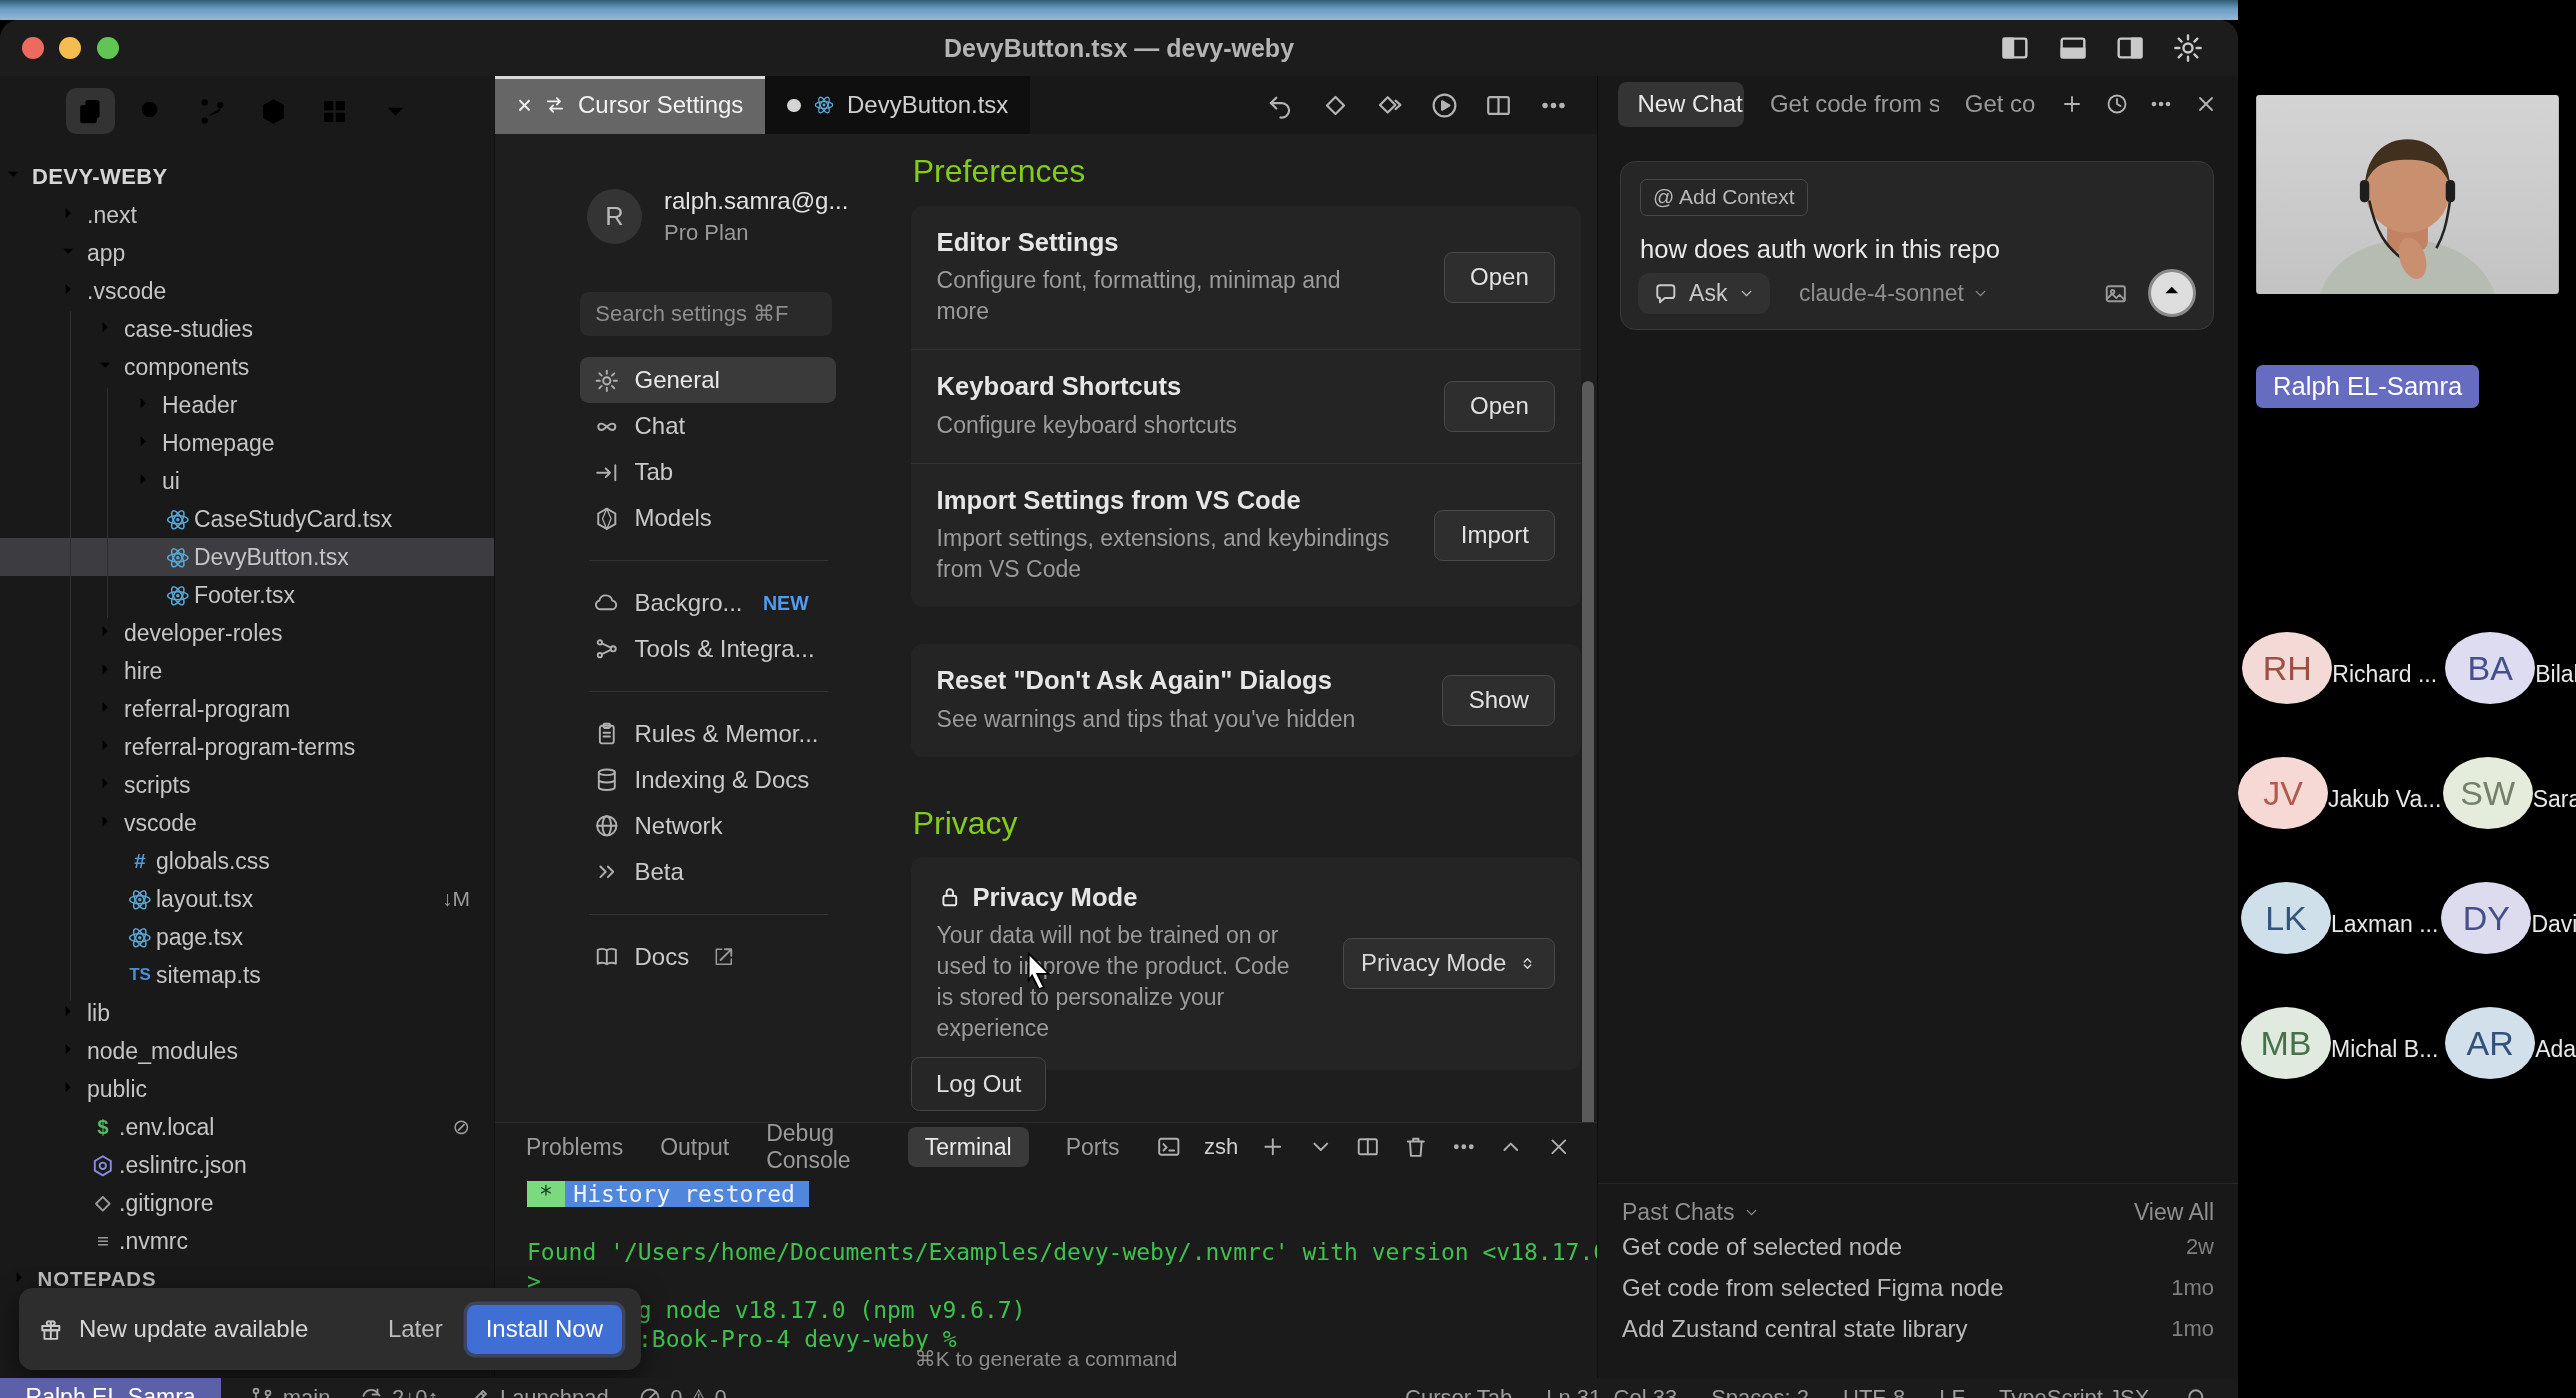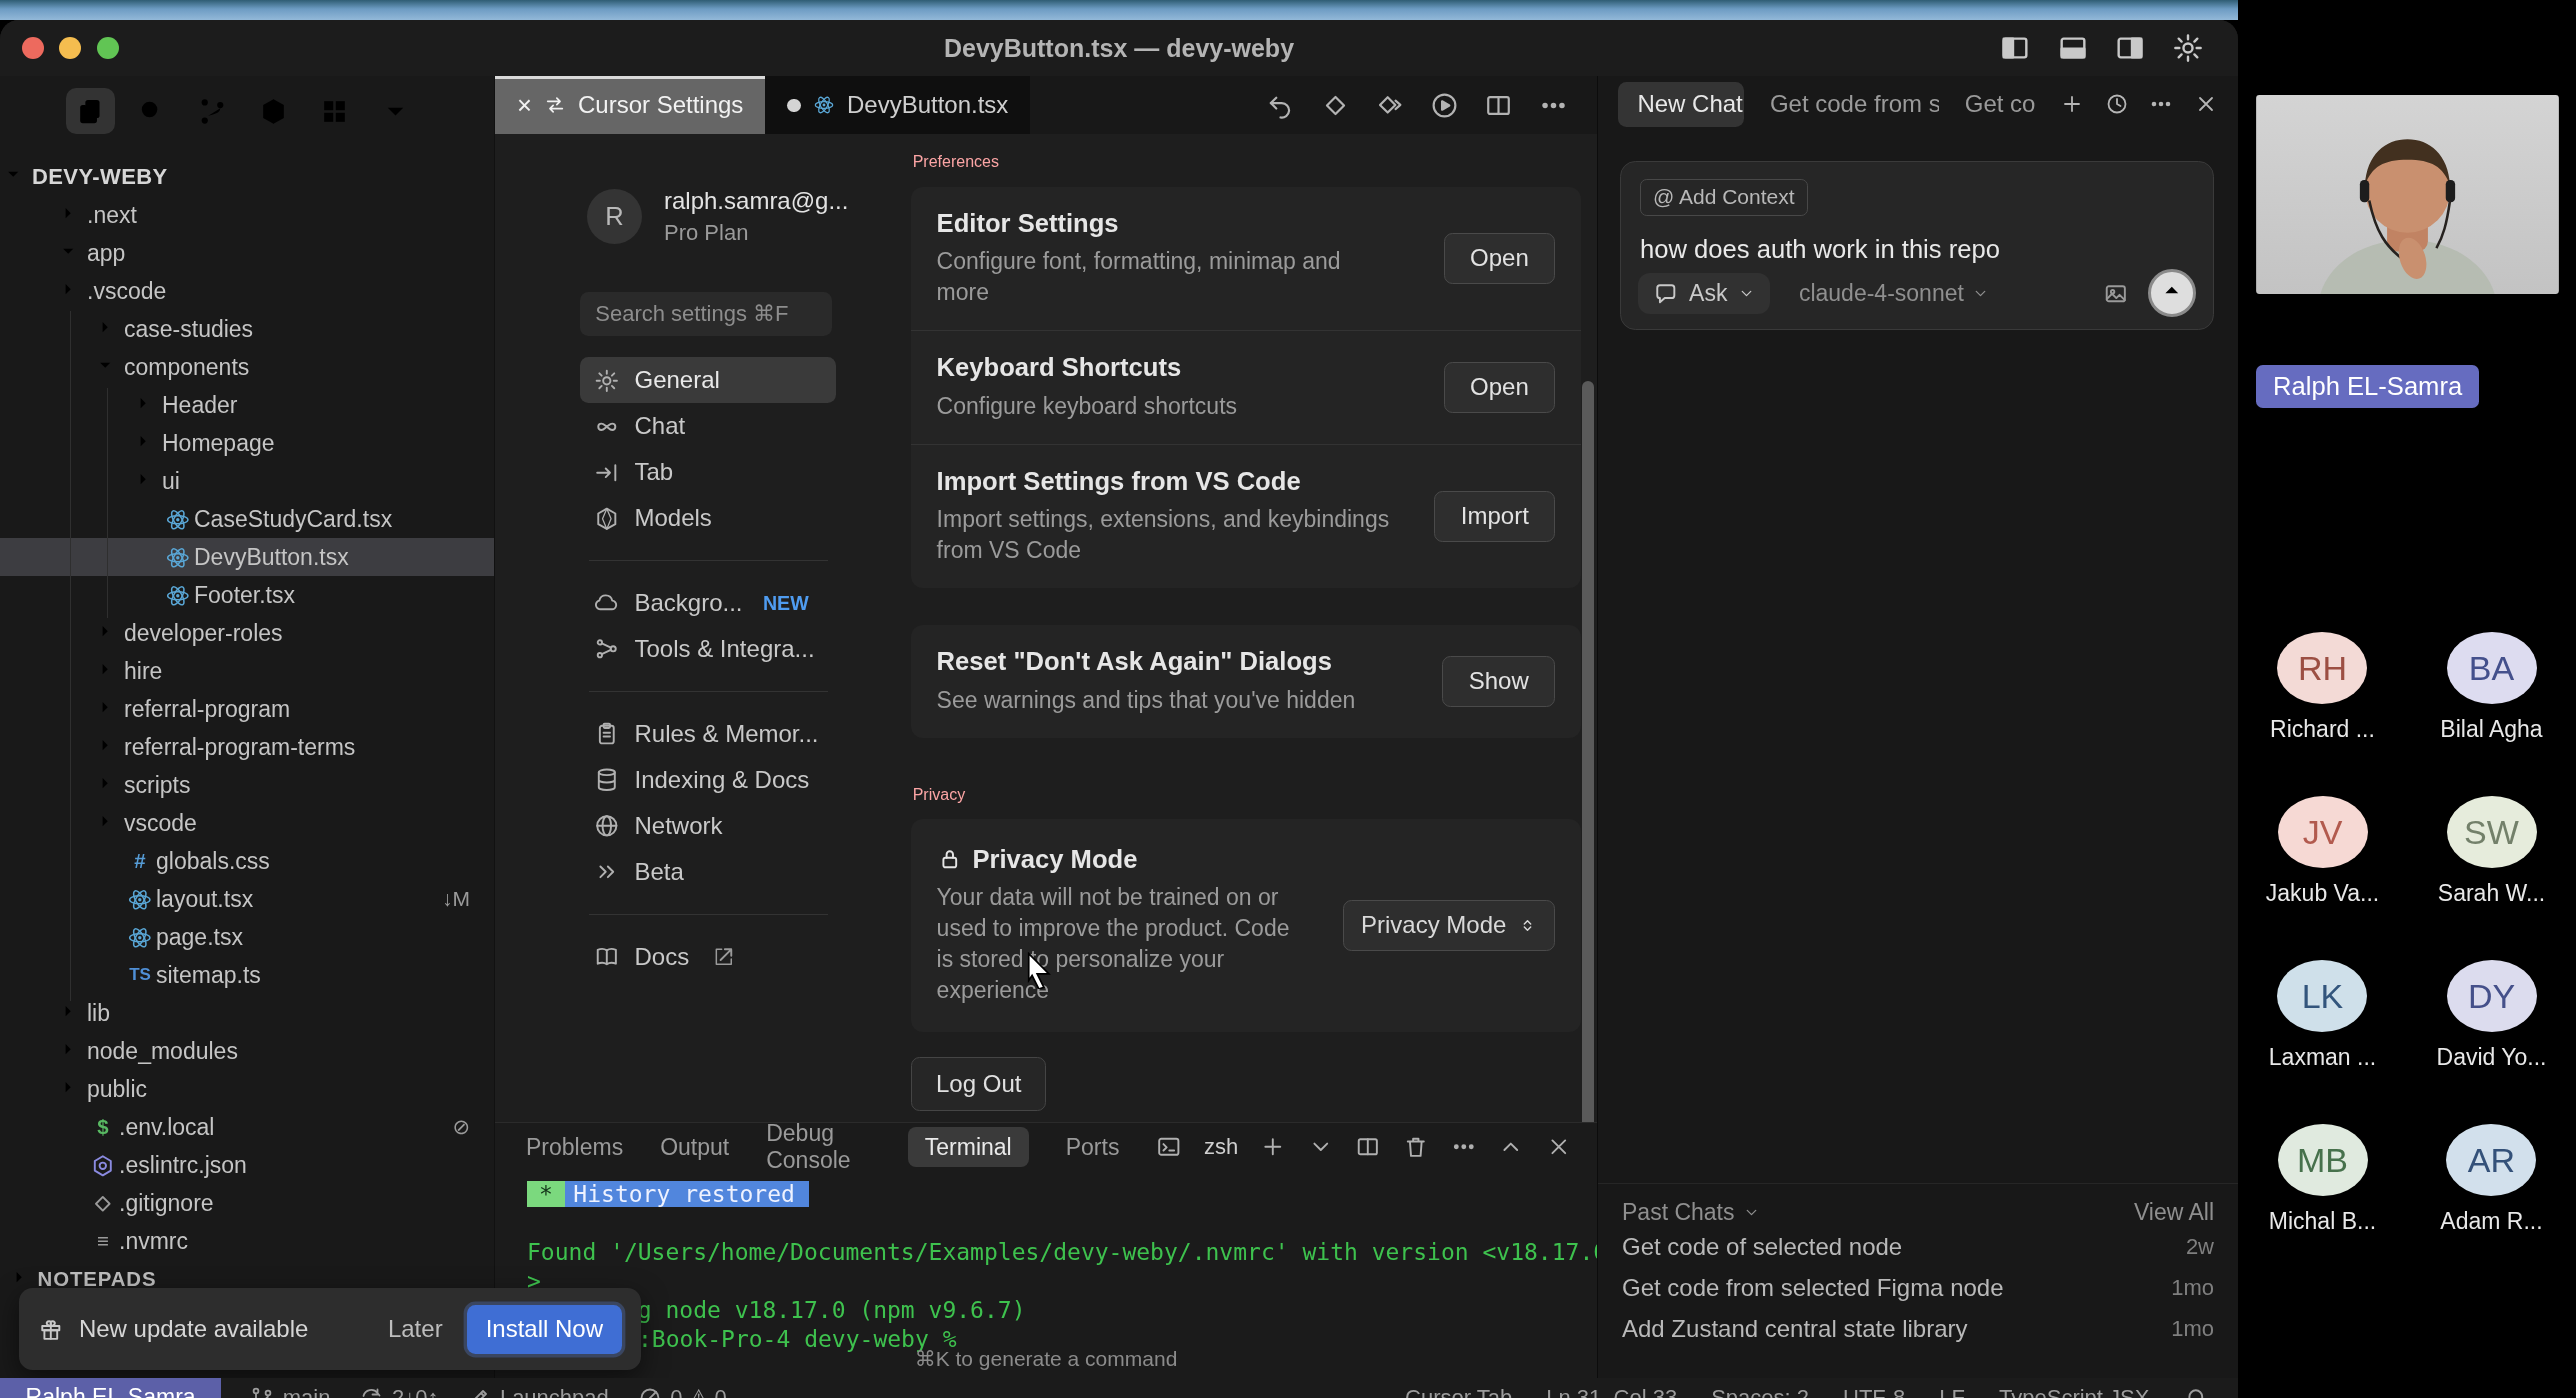--- a/index.html
+++ b/index.html
@@ -76,21 +76,21 @@
   #search-settings::placeholder{ color:#8d8d8d; }
   #nav { position:absolute; left:85px; top:223px; width:256px; }
   .nitem { display:flex; align-items:center; gap:15.3px; height:46px; padding:0 13.6px; color:#c9c9c9; font-size:24px; border-radius:8.5px; }
   .nitem.active { background:#3a3a3a; color:#e8e8e8; }
   .nitem .icn { color:#b0b0b0; }
   .nitem .nbadge { color:#4f9cf0; font-size:19.6px; font-weight:700; margin-left:5.1px; }
   .nitem .ext { color:#9a9a9a; margin-left:6.8px; }
   .ndiv { height:0.9px; background:#333; margin:19px 8.5px; }
 
   #content { position:absolute; left:416px; top:0; width:670px; }
-  .sec-h { color:#fca5a5; font-size:16px; margin:19px 0 15.3px 1.7px; }
+  .sec-h { color:#84cc16; font-size:32px; margin:19px 0 15.3px 1.7px; }
   .card { background:#242424; border-radius:12px; }
   .crow { display:flex; align-items:center; padding:22px 25.6px; }
   .crow + .crow { border-top:0.9px solid #333; }
   .ctexts { max-width:460px; }
   .ctitle { color:#e6e6e6; font-size:25.6px; font-weight:600; display:flex; align-items:center; gap:10.2px; }
   .cdesc { color:#9b9b9b; font-size:23px; line-height:31px; margin-top:8.5px; }
   .cbtn { margin-left:auto; background:#2e2e2e; border:0.9px solid #4a4a4a; color:#e2e2e2;
     font-size:24px; padding:10.2px 25.6px; border-radius:8.5px; }
   .cselect { margin-left:auto; background:#2e2e2e; border:0.9px solid #4a4a4a; color:#d9d9d9;
     font-size:24px; padding:10.2px 17px; border-radius:8.5px; display:flex; align-items:center; gap:12px; }
@@ -151,21 +151,21 @@
   .sitem .icn svg{ width:24px; height:24px; }
   #status-right { margin-left:auto; display:flex; align-items:center; gap:34px; padding-right:29px; }
 
   
   #call { position:absolute; left:2238px; top:0; width:338px; height:1399px; background:#000; }
   #video { position:absolute; left:18px; top:95px; width:303px; height:199px; border-radius:3.4px; overflow:hidden; }
   #presenter { position:absolute; left:18px; top:365px; background:#666cc0; color:#fff; font-size:25.6px;
     padding:6.8px 17px; border-radius:6.8px; }
   #people { position:absolute; left:0; top:632px; width:338px; display:grid; grid-template-columns:1fr 1fr;
     row-gap:53px; justify-items:center; }
-  .person { display:flex; flex-direction:column; align-items:center; }
+  .person { display:flex; align-items:center; }
   .pava { width:90px; height:72px; border-radius:50%; display:flex; align-items:center; justify-content:center;
     font-size:34px; font-weight:500; }
   .pname { margin-top:12px; color:#e8e8e8; font-size:23px; max-width:145px; white-space:nowrap; overflow:hidden; }
 </style>
 </head>
 <body>
 
 <div class="screen">
   <div id="share-strip"></div>
 

